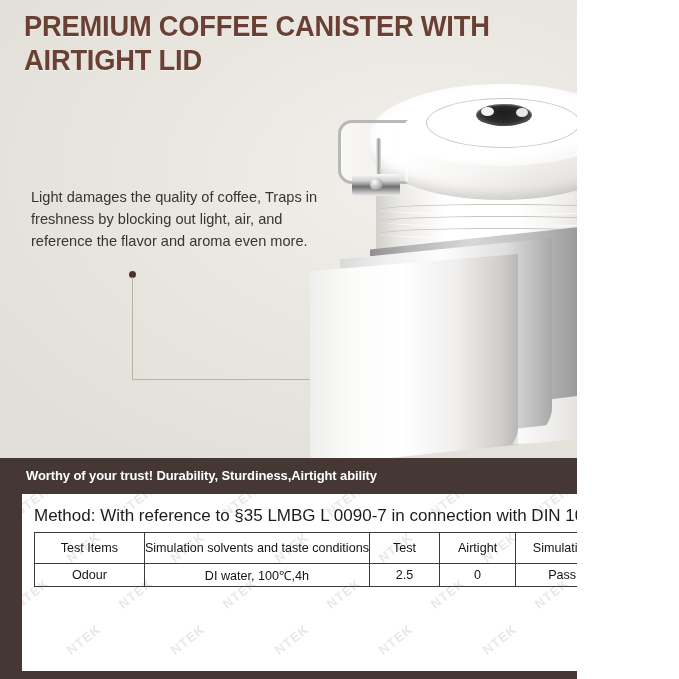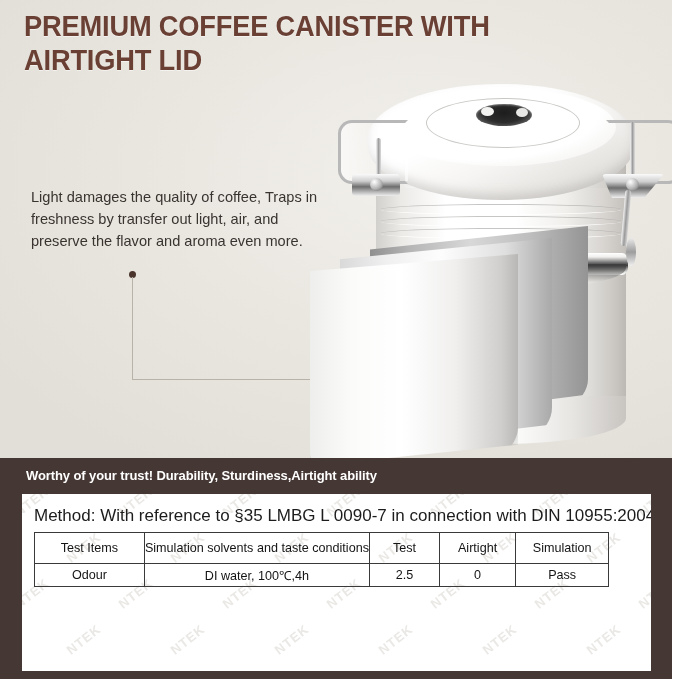--- a/index.html
+++ b/index.html
@@ -5,21 +5,21 @@
   html, body {
     margin: 0;
     padding: 0;
     background: #ffffff;
   }
   body {
     font-family: "Liberation Sans", sans-serif;
   }
   #page {
     position: relative;
-    width: 672px;
+    width: 577px;
     height: 679px;
     overflow: hidden;
     background: #0ea5e9;
   }
 
   
   .hero {
     position: absolute;
     left: 0; top: 0;
     width: 679px;
@@ -395,21 +395,21 @@
 </style>
 </head>
 <body>
 
 <div id="page">
 
   <div class="hero">
 
     <div class="hero-title">PREMIUM COFFEE CANISTER WITH AIRTIGHT LID</div>
 
-    <div class="callout-text">Light damages the quality of coffee, Traps in freshness by transfer out light, air, and preserve the flavor and aroma even more.</div>
+    <div class="callout-text">Light damages the quality of coffee, Traps in freshness by blocking out light, air, and reference the flavor and aroma even more.</div>
 
     <div class="leader-dot start"></div>
     <div class="leader-v"></div>
     <div class="leader-h"></div>
     <div class="leader-dot end"></div>
 
     <div class="canister">
       <div class="can-body"></div>
       <div class="can-body-bottom"></div>
       <div class="can-shoulder"></div>

